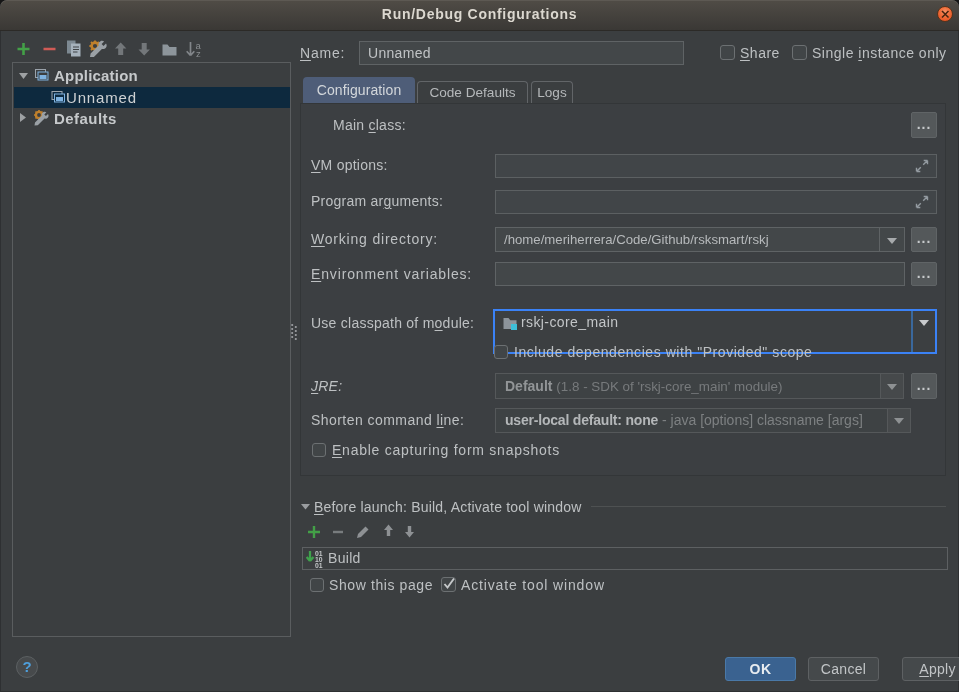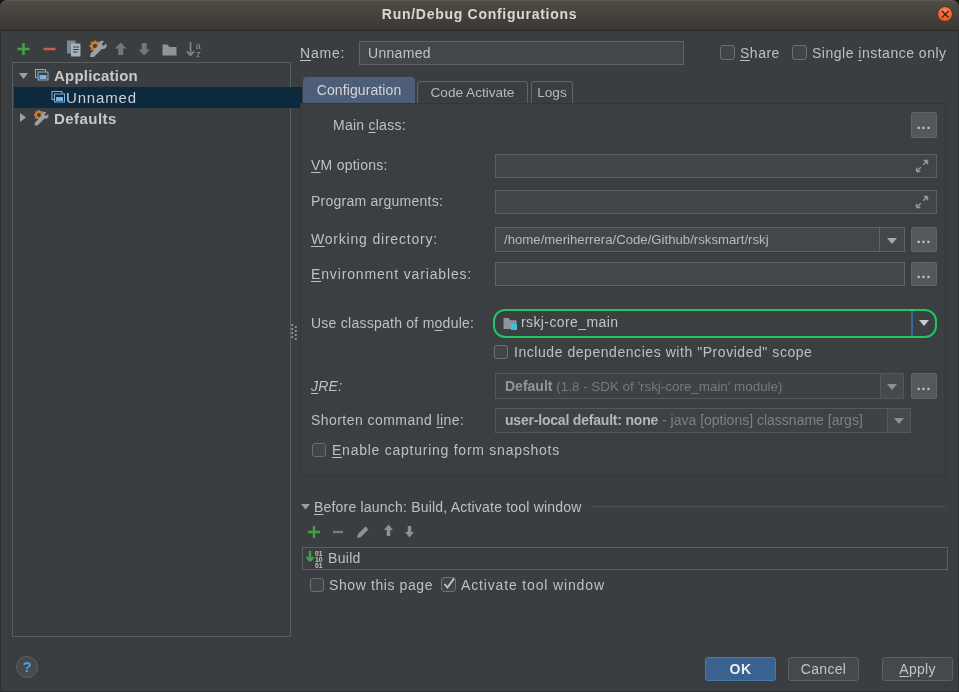--- a/index.html
+++ b/index.html
@@ -19,24 +19,24 @@
     border:1px solid #55341d;box-sizing:border-box;}
   
   .field{background:#434749;border:1px solid #5f6365;box-sizing:border-box;}
   .dfield{background:#414548;border:1px solid #5c6062;box-sizing:border-box;}
   .dots{width:26px;background:#54585a;border:1px solid #606466;border-radius:2px;
     box-sizing:border-box;color:#c7cacc;text-align:center;font-weight:bold;letter-spacing:1px;}
   .cb{width:15px;height:15px;background:#414547;border:1px solid #6c7072;border-radius:3px;
     box-sizing:border-box;}
   .lbl{line-height:15px;letter-spacing:0.25px;}
   .btn{height:24px;background:#45494b;border:1px solid #5e6163;border-radius:3px;
-    box-sizing:border-box;text-align:center;line-height:22px;color:#c2c5c7;}
+    box-sizing:border-box;text-align:center;line-height:22px;color:#c2c5c7;margin-left:20px;}
   
   #treebox{left:12px;top:62px;width:279px;height:575px;border:1px solid #5a5d5f;box-sizing:border-box;}
-  .trow{position:absolute;left:1px;width:276px;height:21px;line-height:21px;padding-left:12px;}
+  .trow{position:absolute;left:1px;width:276px;height:21px;line-height:21px;}
   
   .tab{position:absolute;box-sizing:border-box;text-align:center;}
 </style>
 </head>
 <body>
 <div id="win">
 
   <div class="abs" id="titlebar"></div>
   <div class="abs" id="title">Run/Debug Configurations</div>
   <div class="abs" id="close">
@@ -133,21 +133,21 @@
     <span style="margin-left:8px;color:#c0c3c5;letter-spacing:0.3px;">Unnamed</span>
   </div>
   <div class="abs cb" style="left:720px;top:45px;"></div>
   <div class="abs lbl" style="left:740px;top:46px;letter-spacing:0.5px;"><u>S</u>hare</div>
   <div class="abs cb" style="left:792px;top:45px;"></div>
   <div class="abs lbl" style="left:812px;top:46px;letter-spacing:0.5px;">Single <u>i</u>nstance only</div>
 
   <div class="tab" style="left:303px;top:77px;width:112px;height:26px;background:#4e5d78;
        border-radius:4px 4px 0 0;line-height:26px;color:#d3d7db;letter-spacing:0.1px;">Configuration</div>
   <div class="tab" style="left:417px;top:81px;width:111px;height:22px;border:1px solid #626568;
-       border-bottom:none;border-radius:4px 4px 0 0;line-height:21px;color:#b6b9bb;font-size:13.6px;">Code Activate</div>
+       border-bottom:none;border-radius:4px 4px 0 0;line-height:21px;color:#b6b9bb;font-size:13.6px;">Code Defaults</div>
   <div class="tab" style="left:531px;top:81px;width:42px;height:22px;border:1px solid #626568;
        border-bottom:none;border-radius:4px 4px 0 0;line-height:21px;color:#b6b9bb;font-size:13.6px;">Logs</div>
 
   <div class="abs" style="left:300px;top:103px;width:646px;height:373px;
        border:1px solid #333638;box-sizing:border-box;background:#3c3f42;"></div>
 
   <div class="abs lbl" style="left:311px;top:118px;margin-left:22px;">Main <u>c</u>lass:</div>
   <div class="abs dots" style="left:911px;top:112px;height:26px;line-height:22px;">...</div>
 
   <div class="abs lbl" style="left:311px;top:158px;"><u>V</u>M options:</div>
@@ -176,22 +176,22 @@
         <path d="M0 0 h10 l-5 6 z" fill="#a7aaac"></path>
       </svg>
   </div>
   <div class="abs dots" style="left:911px;top:227px;height:25px;line-height:21px;">...</div>
 
   <div class="abs lbl" style="left:311px;top:267px;letter-spacing:0.85px;"><u>E</u>nvironment variables:</div>
   <div class="abs field" style="left:495px;top:262px;width:410px;height:24px;"></div>
   <div class="abs dots" style="left:911px;top:262px;height:24px;line-height:20px;">...</div>
 
   <div class="abs lbl" style="left:311px;top:316px;">Use classpath of m<u>o</u>dule:</div>
-  <div class="abs" style="left:493px;top:309px;width:444px;height:29px;background:#3c3f41;
-       border:2px solid #22c55e;border-radius:12px;box-sizing:border-box;">
+  <div class="abs" style="left:493px;top:309px;width:444px;height:45px;background:#3c3f41;
+       border:2px solid #3b82f6;border-radius:0;box-sizing:border-box;">
     <svg width="16" height="14" style="position:absolute;left:8px;top:5px">
       <path d="M0.5 13 v-11 h5 l1.8 2.2 h6.2 v8.8 z" fill="#8d949b"></path>
       <rect x="8" y="8" width="6" height="6" fill="#3ebfd8"></rect>
     </svg>
     <span style="position:absolute;left:26px;top:0;line-height:23px;color:#c2c5c7;letter-spacing:0.4px;">rskj-core_main</span>
     <div style="position:absolute;right:22px;top:0;bottom:0;border-left:2px solid #3a689c;"></div>
     <svg width="10" height="6" style="position:absolute;right:6px;top:9px">
         <path d="M0 0 h10 l-5 6 z" fill="#c8cbcd"></path>
       </svg>
   </div>

